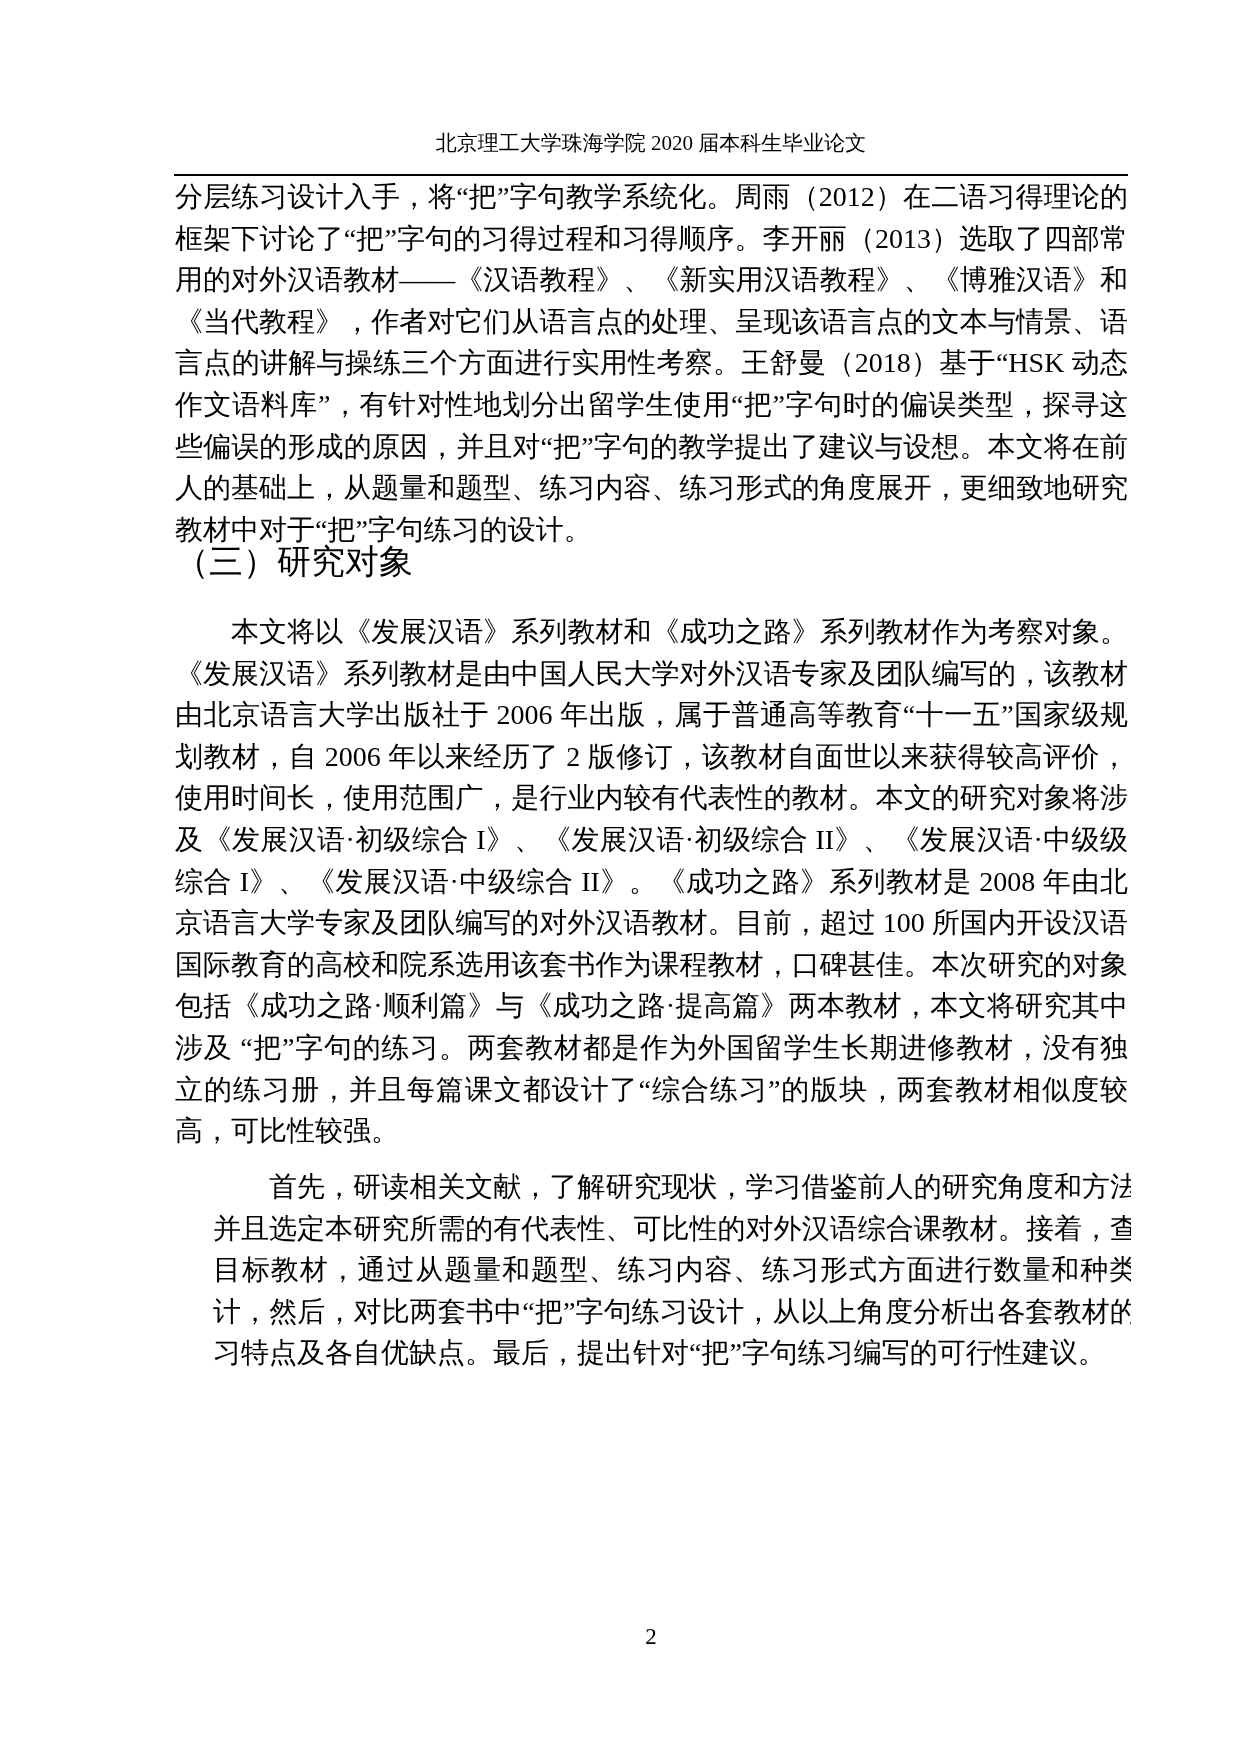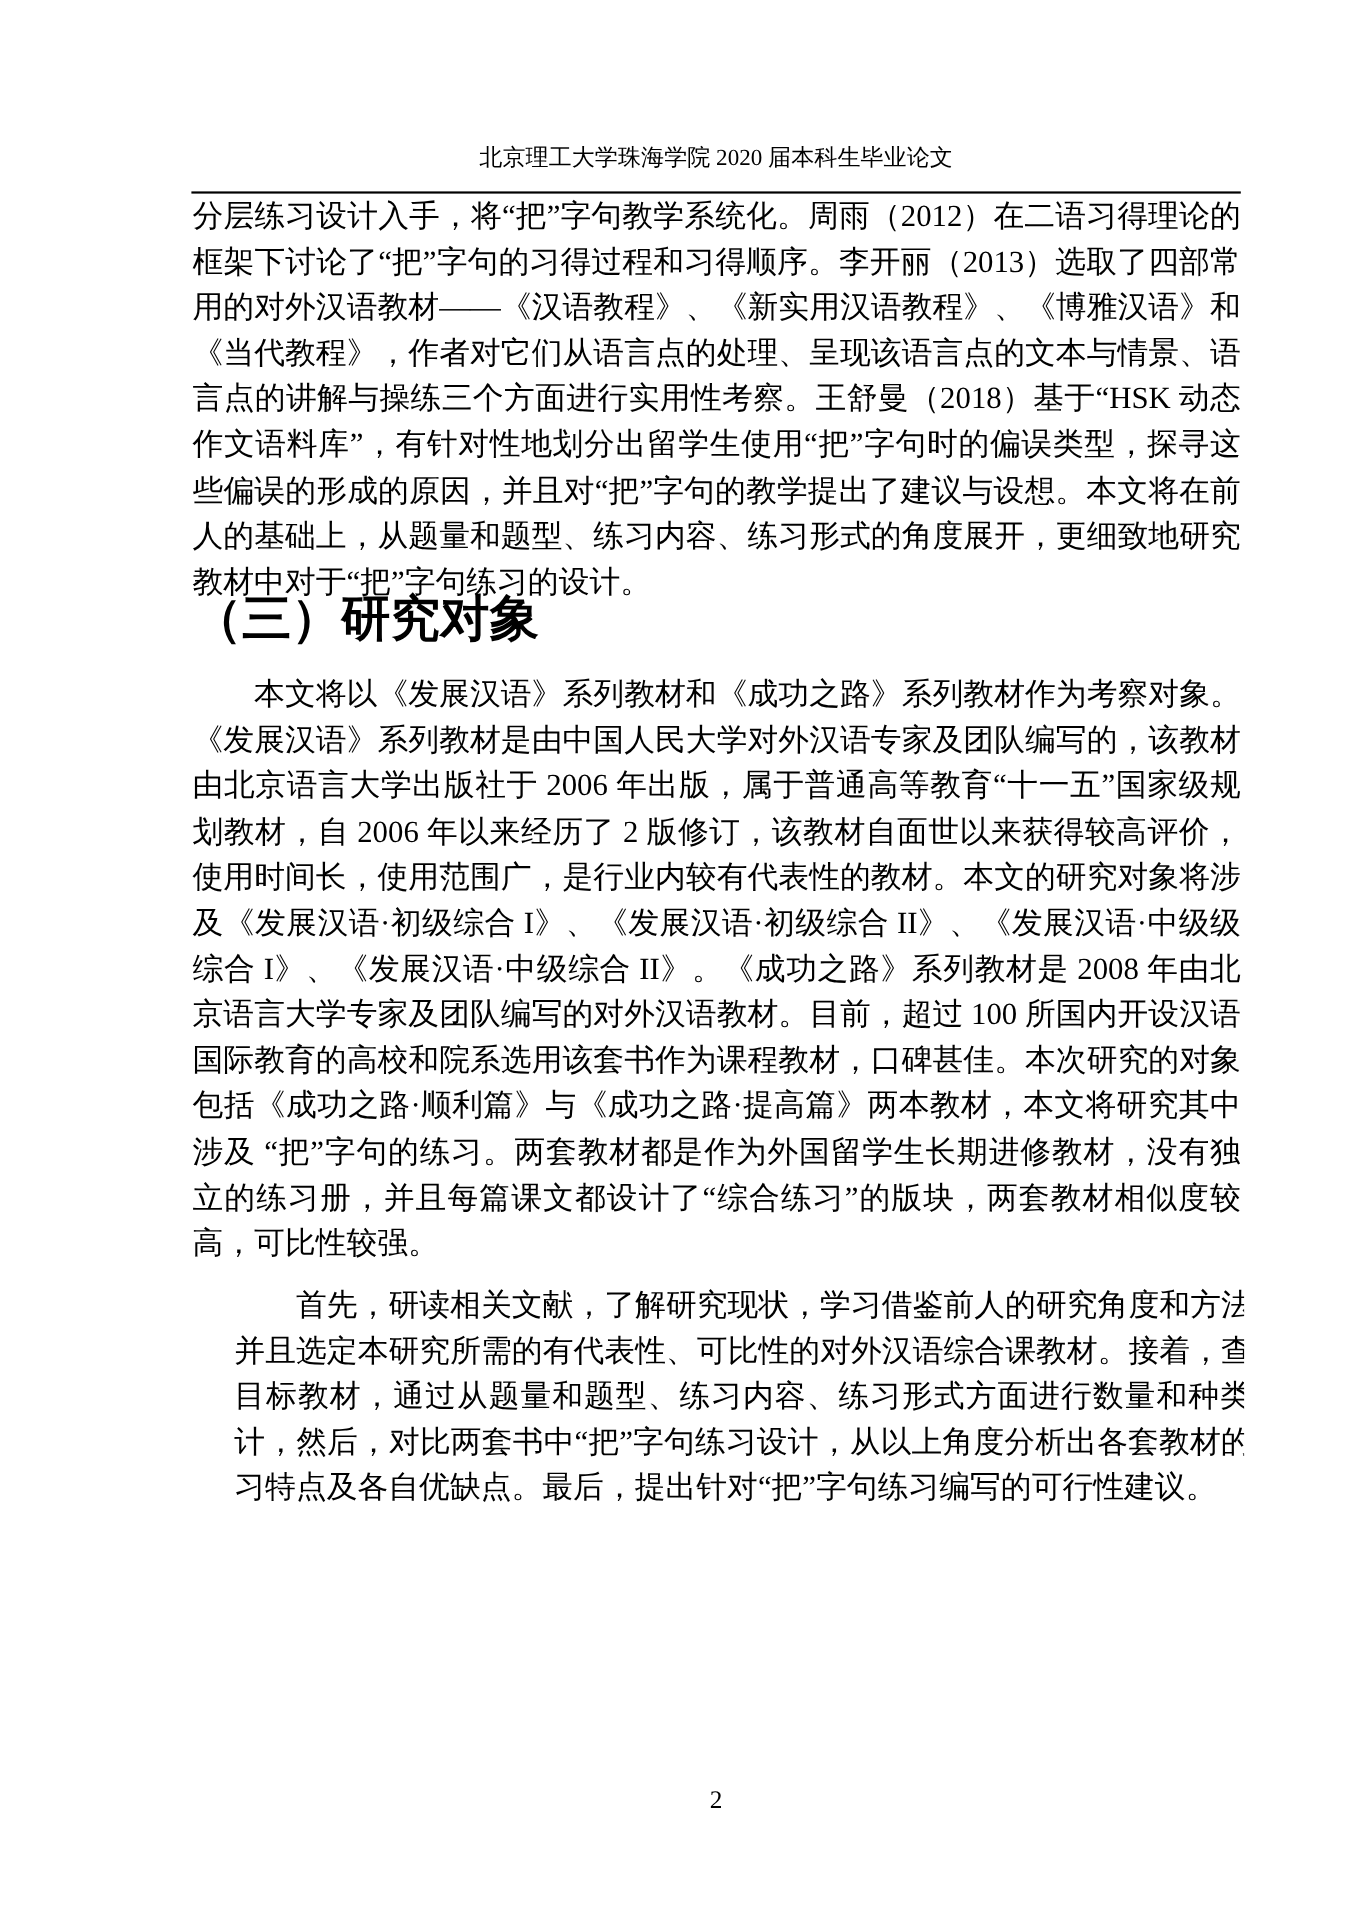--- a/index.html
+++ b/index.html
@@ -35,23 +35,23 @@
   .para {
     font-size: 28px;
     line-height: 41.6px;
     text-align: justify;
     letter-spacing: 0;
   }
   .para.indent {
     text-indent: 56px;
   }
   .section-heading {
-    font-size: 45px;
+    font-size: 34px;
     line-height: 40px;
-    font-weight: bold;
+    font-weight: normal;
     text-align: left;
     white-space: nowrap;
   }
   .page-number {
     position: absolute;
     top: 1623px;
     left: 174px;
     width: 954px;
     text-align: center;
     font-size: 23px;

